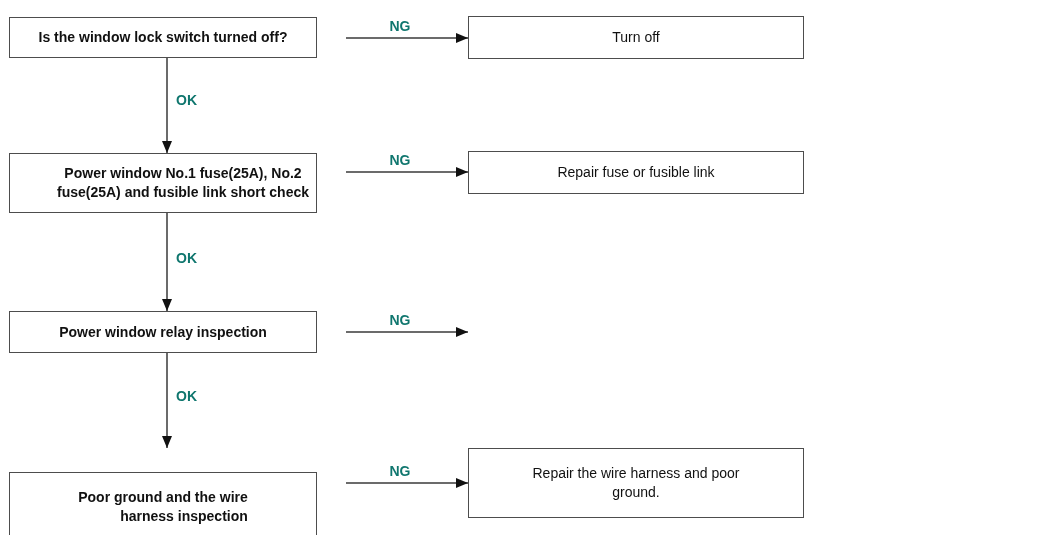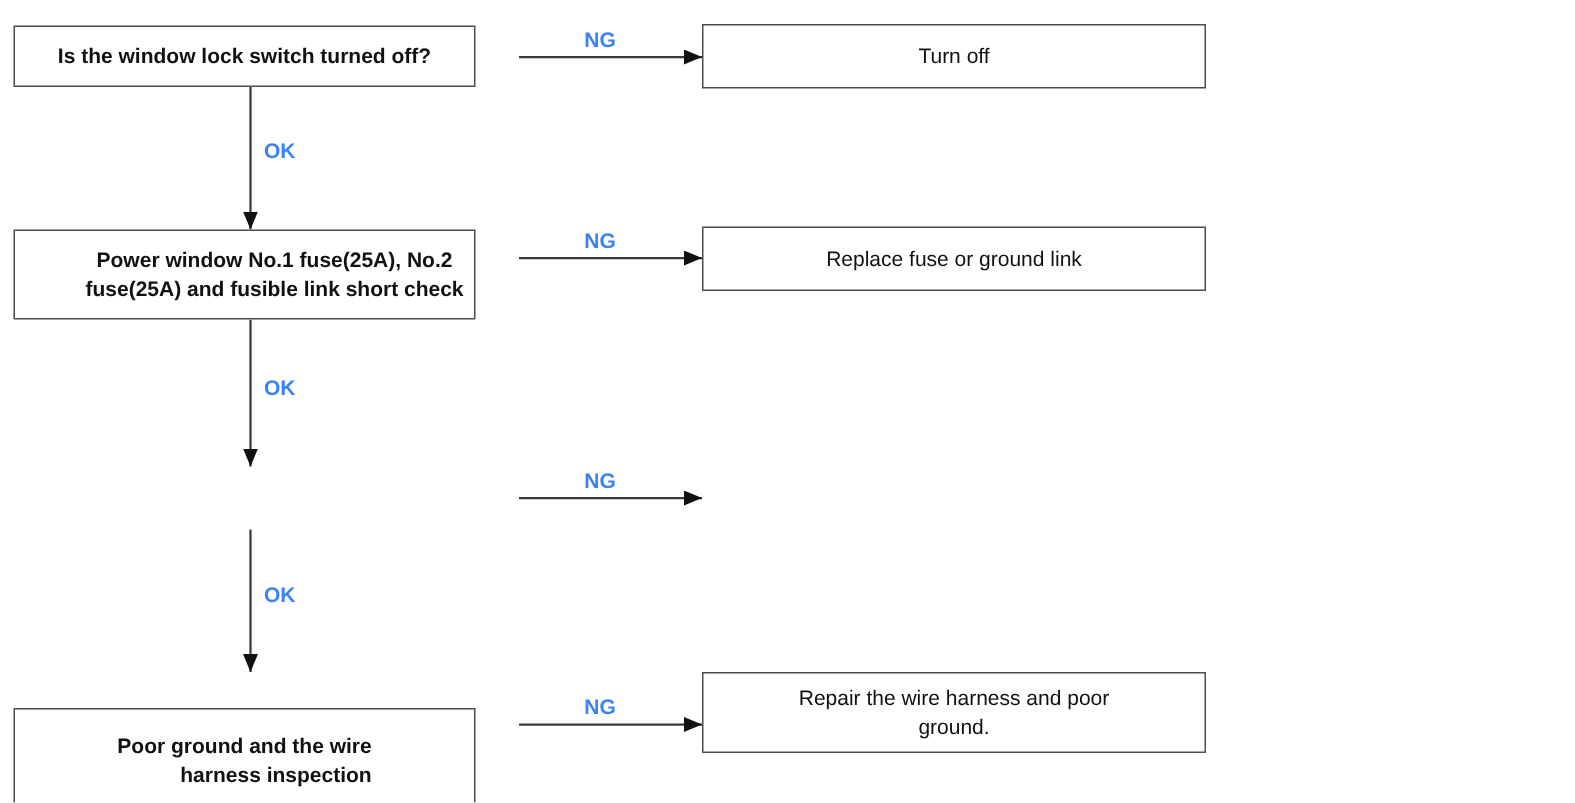--- a/index.html
+++ b/index.html
@@ -31,26 +31,26 @@
   }
   .box-check { left: 9px;   width: 308px; font-weight: bold; }
   .box-action { left: 468px; width: 336px; }
   .b-l1 { top: 17px;  height: 41px; }
   .b-r1 { top: 16px;  height: 43px; }
   .b-l2 { top: 153px; height: 60px; padding-left: 40px; }
   .b-r2 { top: 151px; height: 43px; }
   .b-l3 { top: 311px; height: 42px; }
   .b-r3 { top: 309px; height: 43px; }
   .b-l4 { top: 472px; height: 69px; text-align: right; }
-  .b-r4 { top: 448px; height: 54px; }
+  .b-r4 { top: 448px; height: 70px; }
   .edge-label {
     position: absolute;
     font-size: 14px;
     font-weight: bold;
-    color: #3b82f6;
+    color: #0f766e;
     line-height: 18px;
     height: 18px;
   }
   .ng {
     left: 380px;
     width: 40px;
     text-align: center;
   }
   .ng-1 { top: 17px; }
   .ng-2 { top: 151px; }
@@ -92,23 +92,24 @@
   </svg>
 
   <div class="box box-check b-l1">Is the window lock switch turned off?</div>
   <div class="edge-label ng ng-1">NG</div>
   <div class="box box-action b-r1">Turn off</div>
   <div class="edge-label ok ok-1">OK</div>
 
   <div class="box box-check b-l2">Power window No.1 fuse(25A), No.2
 fuse(25A) and fusible link short check</div>
   <div class="edge-label ng ng-2">NG</div>
-  <div class="box box-action b-r2">Replace fuse or ground link</div>
+  <div class="box box-action b-r2">Repair fuse or fusible link</div>
   <div class="edge-label ok ok-2">OK</div>
 
+  <div class="box box-check b-l3">Power window relay inspection</div>
   <div class="edge-label ng ng-3">NG</div>
   <div class="edge-label ok ok-3">OK</div>
 
   <div class="box box-check b-l4">Poor ground and the wire
 harness inspection</div>
   <div class="edge-label ng ng-4">NG</div>
   <div class="box box-action b-r4">Repair the wire harness and poor
 ground.</div>
 
 </div>

